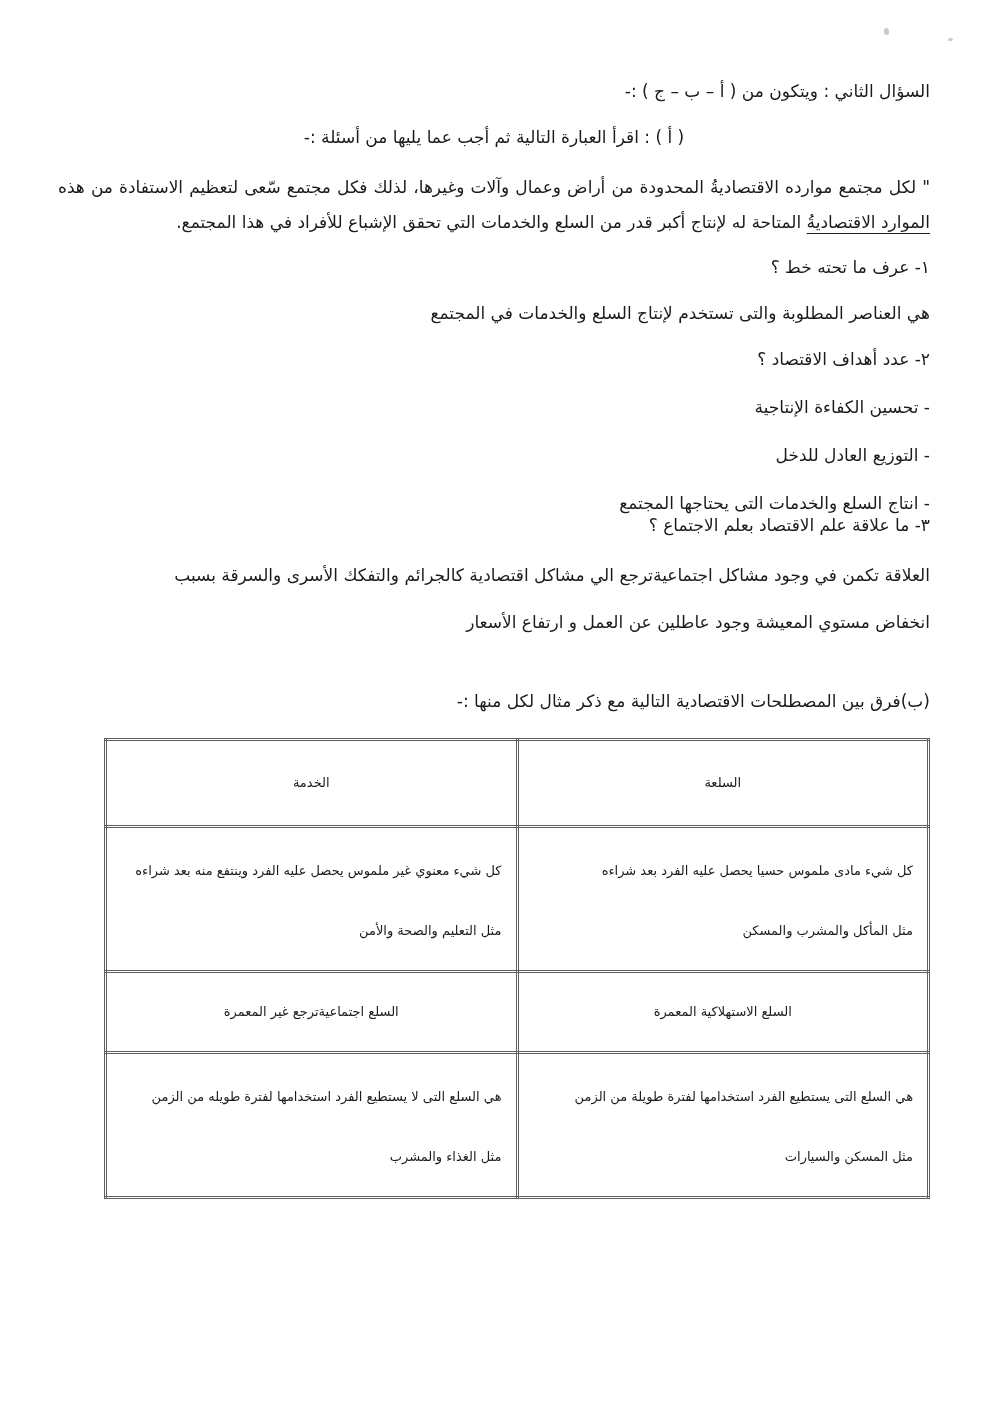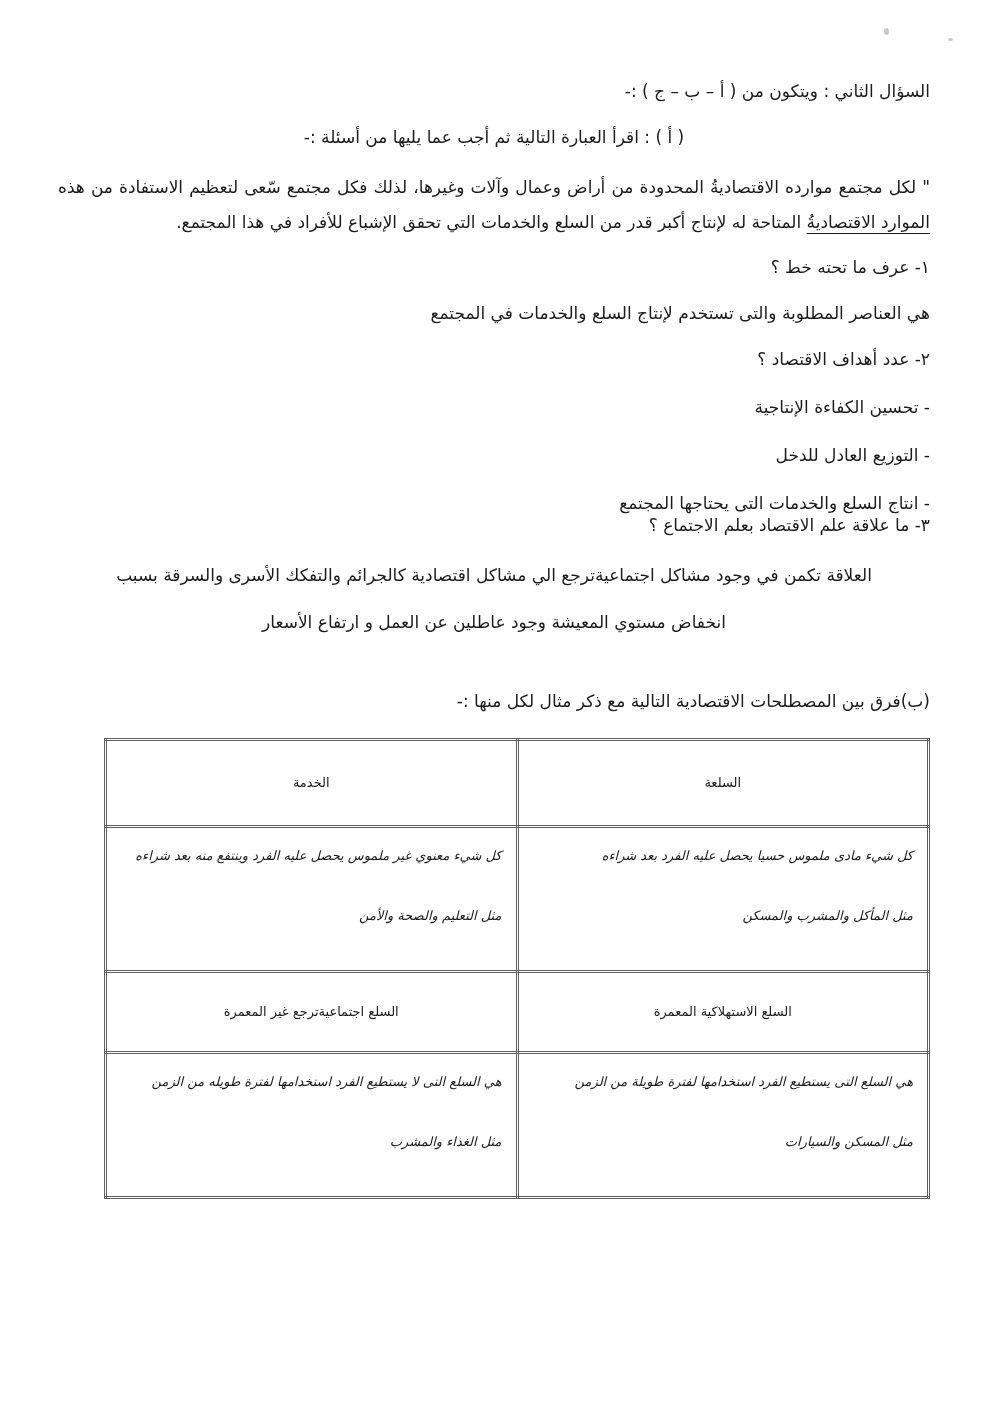--- a/index.html
+++ b/index.html
@@ -25,47 +25,46 @@
     margin:22px 0 0 0;
     text-align:justify;
     line-height:35px;
   }
   .u { text-decoration:underline; text-underline-offset:5px; text-decoration-thickness:1px; }
   .q1 { margin-top:16px; }
   .a1 { margin-top:24px; }
   .q2 { margin-top:24px; }
   .bullet { margin-top:26px; }
   .q3 { }
-  .a3 { margin:16px 0 0 0; text-align:center; line-height:47px; }
+  .a3 { margin:16px 0 0 0; text-align:right; line-height:47px; }
   .part-b { margin-top:44px; }
 
   table.compare {
     margin-top:26px;
     border-collapse:collapse;
     width:826px;
     table-layout:fixed;
   }
   table.compare td {
     border:3px double #5f5f5f;
     font-size:13px;
     padding:0;
     vertical-align:top;
   }
   tr.hdr td  { height:84px; text-align:center; vertical-align:middle; }
   tr.term td { height:78px; text-align:center; vertical-align:middle; }
   .cellwrap {
     min-height:118px;
     display:flex;
     flex-direction:column;
-    justify-content:flex-start;
+    justify-content:center;
     padding:14px 14px 10px 10px;
     box-sizing:content-box;
     text-align:right;
     line-height:28px;
-    font-style:italic;
   }
   .example { text-align:right;margin-top:32px; }
 
   .speck { position:absolute; background:#9a9a9a; opacity:.55; border-radius:50%; }
   .speck1 { left:884px; top:28px; width:5px; height:7px; }
   .speck2 { left:948px; top:38px; width:5px; height:3px; }
 </style>
 </head>
 <body>
 

